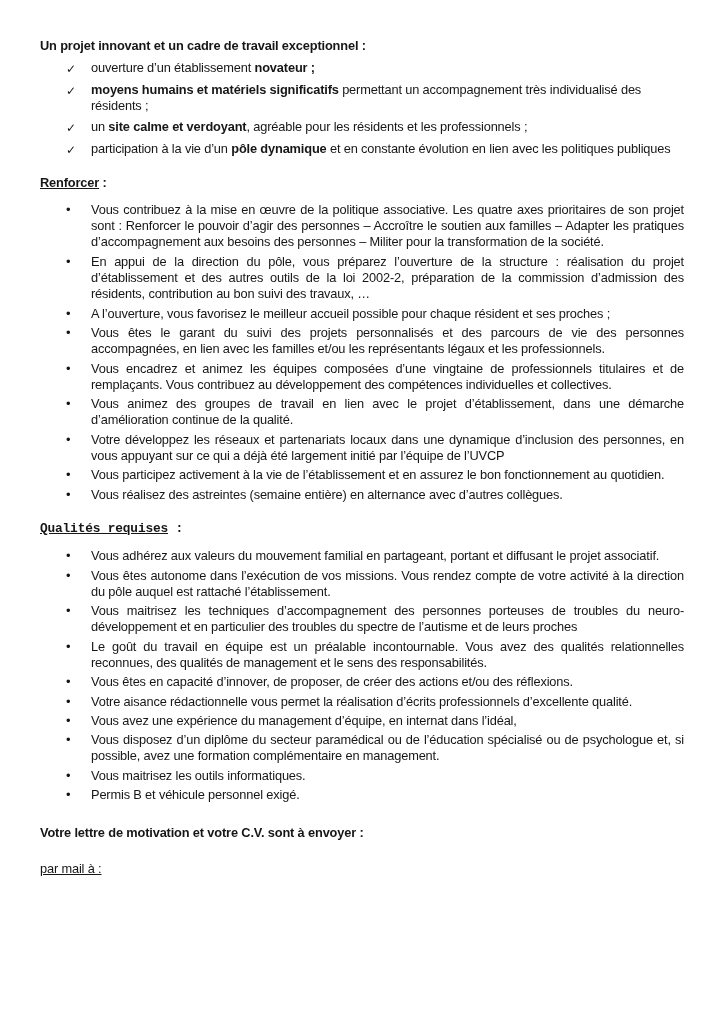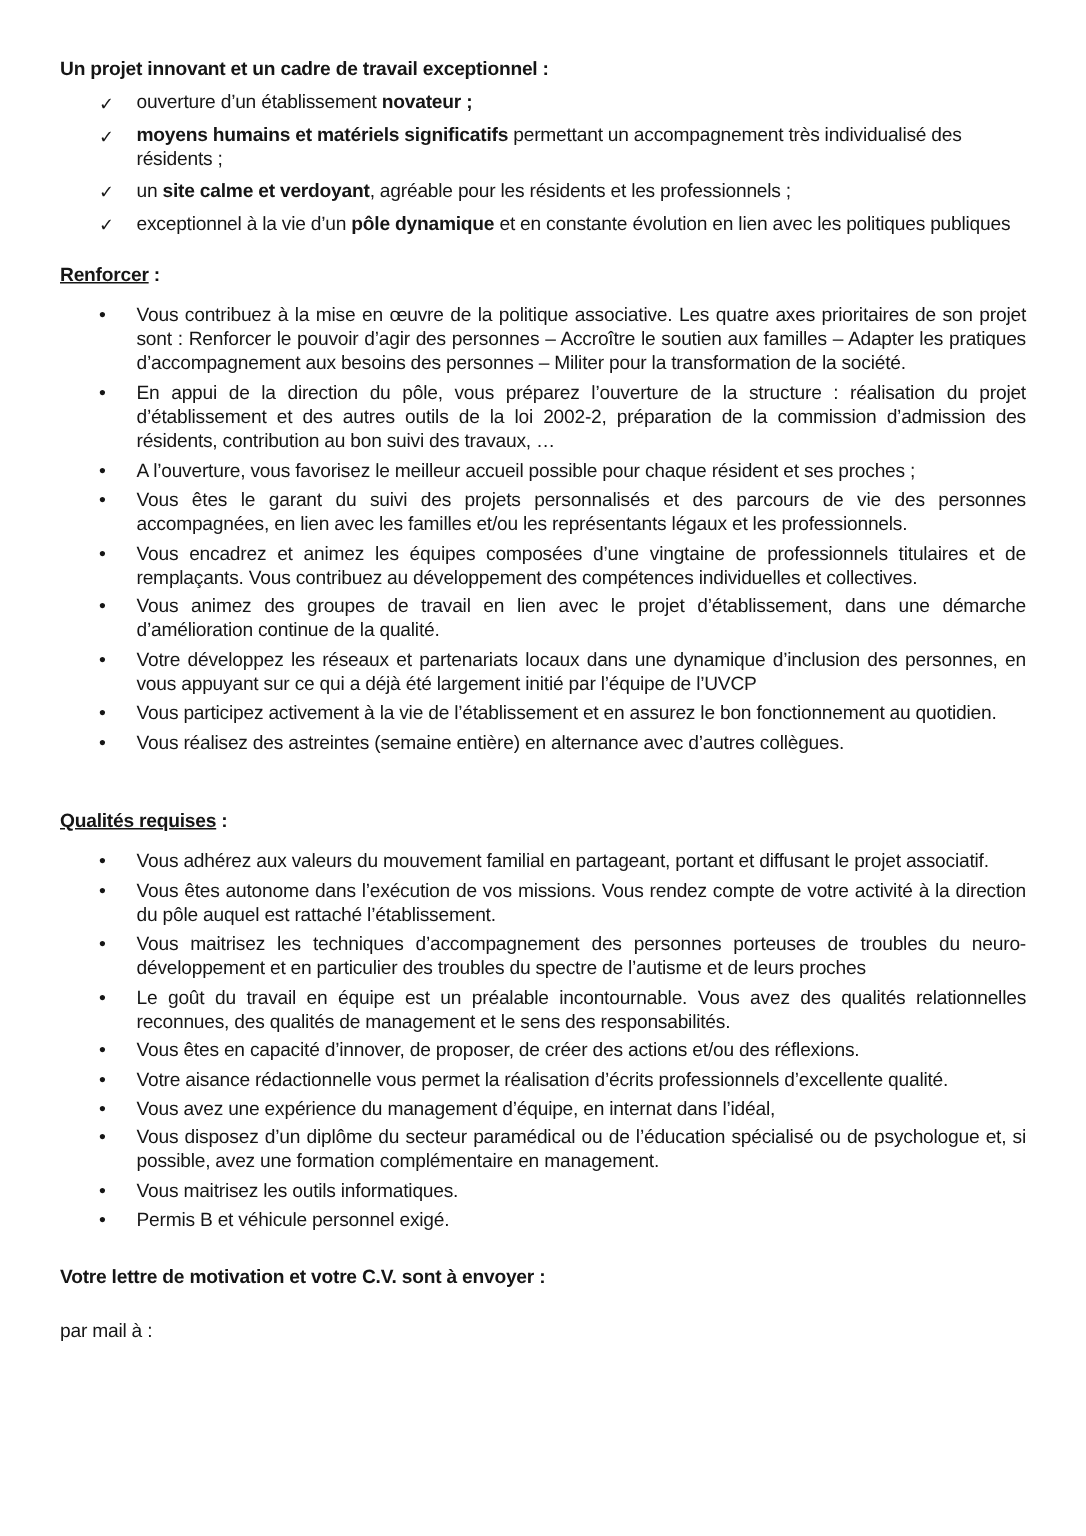--- a/index.html
+++ b/index.html
@@ -52,25 +52,25 @@
   ul.bullet-list .txt { text-align: justify; }
   ul.check-list .marker { font-size: 12px; padding-top: 1px; }
   ul.bullet-list .marker { font-size: 13px; }
 
   .section-heading {
     font-weight: 700;
     margin: 0 0 11px 0;
   }
   .section-heading .underline { text-decoration: underline; }
   .mt-missions { margin-top: 16px; }
-  .mt-qualities { margin-top: 36px; }
+  .mt-qualities { margin-top: 18px; font-family: Liberation Mono, monospace; }
 
   .closing-send    { margin-top: 22px; font-weight: 700; }
   .closing-attn    { margin-top: 20px; line-height: 18px; }
-  .closing-mail    { margin-top: 19px; }
+  .closing-mail    { margin-top: 19px; text-decoration: underline; }
   .closing-contact { margin-top: 20px; line-height: 17.5px; }
 </style>
 </head>
 <body>
 
 <div class="doc">
 
   <p class="intro-heading">Un projet innovant et un cadre de travail exceptionnel :</p>
 
   <ul class="doc-list check-list">
@@ -81,21 +81,21 @@
       <li>
         <span class="marker">✓</span>
         <span class="txt"><strong>moyens humains et matériels significatifs</strong><span> permettant un accompagnement très individualisé des résidents ;</span></span>
       </li>
       <li>
         <span class="marker">✓</span>
         <span class="txt"><span>un </span><strong>site calme et verdoyant</strong><span>, agréable pour les résidents et les professionnels ;</span></span>
       </li>
       <li>
         <span class="marker">✓</span>
-        <span class="txt"><span>exceptionnel à la vie d’un </span><strong>pôle dynamique</strong><span> et en constante évolution en lien avec les politiques publiques</span></span>
+        <span class="txt"><span>participation à la vie d’un </span><strong>pôle dynamique</strong><span> et en constante évolution en lien avec les politiques publiques</span></span>
       </li>
     </ul>
 
   <p class="section-heading mt-missions">
     <span class="underline">Renforcer</span><span> :</span>
   </p>
 
   <ul class="doc-list bullet-list">
       <li>
         <span class="marker">•</span>

